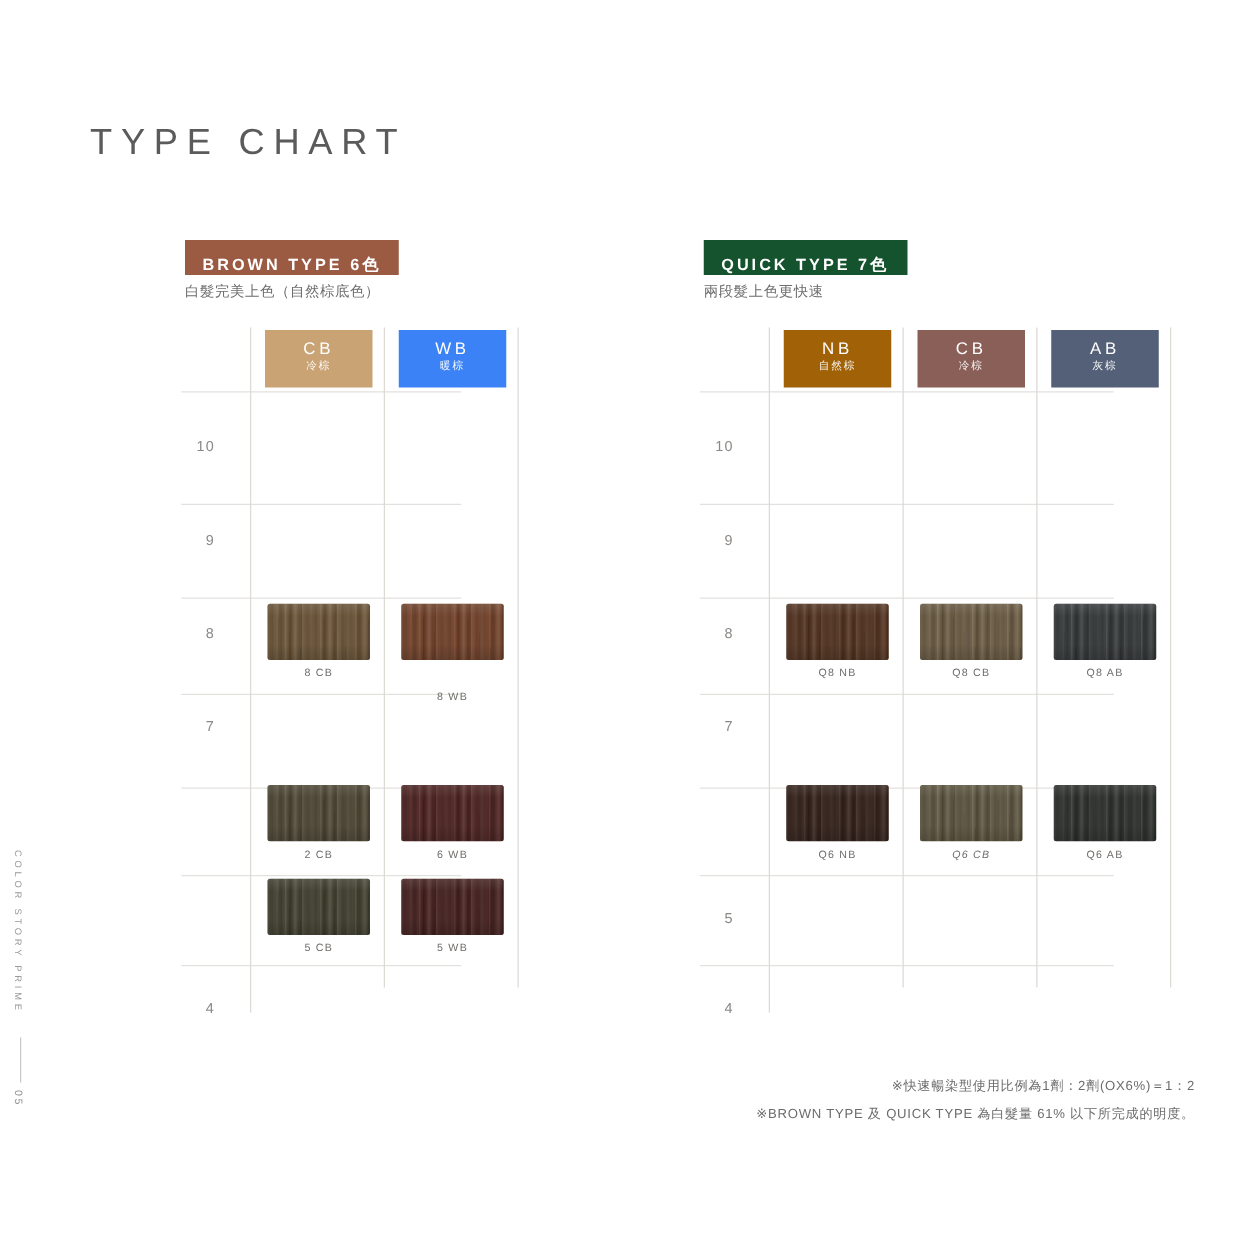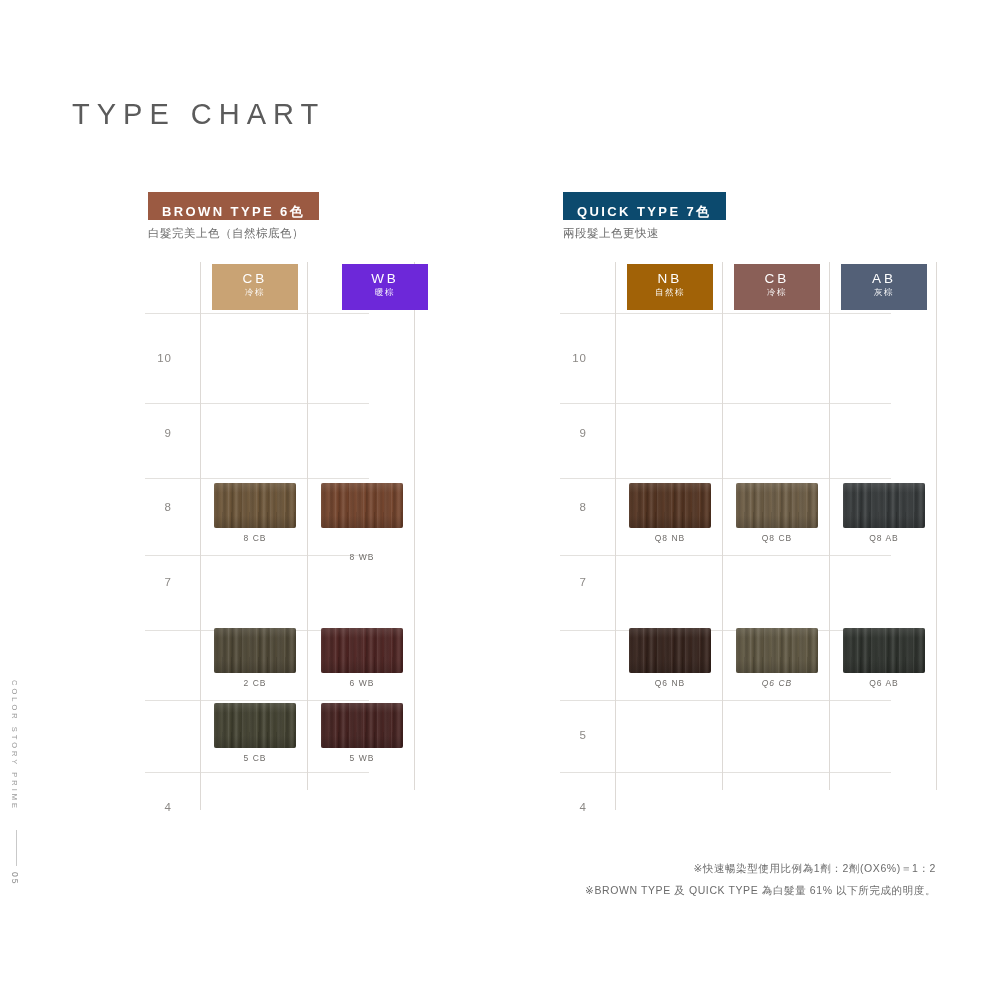--- a/index.html
+++ b/index.html
@@ -168,21 +168,21 @@
     width: 82px;
     text-align: center;
     font-size: 8.5px;
     color: #6f6c69;
     letter-spacing: 1px;
   }
 
   
   .footnote {
     position: absolute;
-    right: 64px;
+    right: 44px;
     font-size: 10.5px;
     color: #6b6b6b;
     letter-spacing: 0.6px;
     white-space: nowrap;
     text-align: right;
   }
 </style>
 </head>
 <body>
 
@@ -209,21 +209,21 @@
     <div class="gridline-v" style="left: 414px; top: 262px; height: 528px;"></div>
     <div class="axis-num" style="left: 148px; top: 352px;">10</div>
     <div class="axis-num" style="left: 148px; top: 427px;">9</div>
     <div class="axis-num" style="left: 148px; top: 501px;">8</div>
     <div class="axis-num" style="left: 148px; top: 576px;">7</div>
     <div class="axis-num" style="left: 148px; top: 801px;">4</div>
     <div class="col-head" style="left: 212px; top: 264px; background: rgb(201, 163, 116);">
       <span class="code">CB</span>
       <span class="cn">冷棕</span>
     </div>
-    <div class="col-head" style="left: 319px; top: 264px; background: #6d28d9; margin-left: 23px;">
+    <div class="col-head" style="left: 319px; top: 264px; background: #3b82f6;">
       <span class="code">WB</span>
       <span class="cn">暖棕</span>
     </div>
     <div class="swatch" style="left: 214px; top: 483px; background: rgb(107, 84, 55);">
       <div class="tex"></div>
       <div class="shade"></div>
     </div>
     <div class="swatch-label" style="left: 214px; top: 533px;">8 CB</div>
     <div class="swatch" style="left: 321px; top: 483px; background: rgb(114, 66, 42);">
       <div class="tex"></div>
@@ -245,21 +245,21 @@
       <div class="shade"></div>
     </div>
     <div class="swatch-label" style="left: 214px; top: 753px;">5 CB</div>
     <div class="swatch" style="left: 321px; top: 703px; background: rgb(69, 33, 31);">
       <div class="tex"></div>
       <div class="shade"></div>
     </div>
     <div class="swatch-label" style="left: 321px; top: 753px;">5 WB</div>
   </div>
 <div id="panel-quick" class="panel panel-quick">
-    <div class="type-badge" style="left: 563px; top: 192px; background: #0c4a6e;">QUICK TYPE  7色</div>
+    <div class="type-badge" style="left: 563px; top: 192px; background: #14532d;">QUICK TYPE  7色</div>
     <div class="type-sub" style="left: 563px; top: 226px;">兩段髮上色更快速</div>
     <div class="gridline-h" style="left: 560px; top: 313px; width: 331px;"></div>
     <div class="gridline-h" style="left: 560px; top: 403px; width: 331px;"></div>
     <div class="gridline-h" style="left: 560px; top: 478px; width: 331px;"></div>
     <div class="gridline-h" style="left: 560px; top: 555px; width: 331px;"></div>
     <div class="gridline-h" style="left: 560px; top: 630px; width: 331px;"></div>
     <div class="gridline-h" style="left: 560px; top: 700px; width: 331px;"></div>
     <div class="gridline-h" style="left: 560px; top: 772px; width: 331px;"></div>
     <div class="gridline-v" style="left: 615px; top: 262px; height: 548px;"></div>
     <div class="gridline-v" style="left: 722px; top: 262px; height: 528px;"></div>

